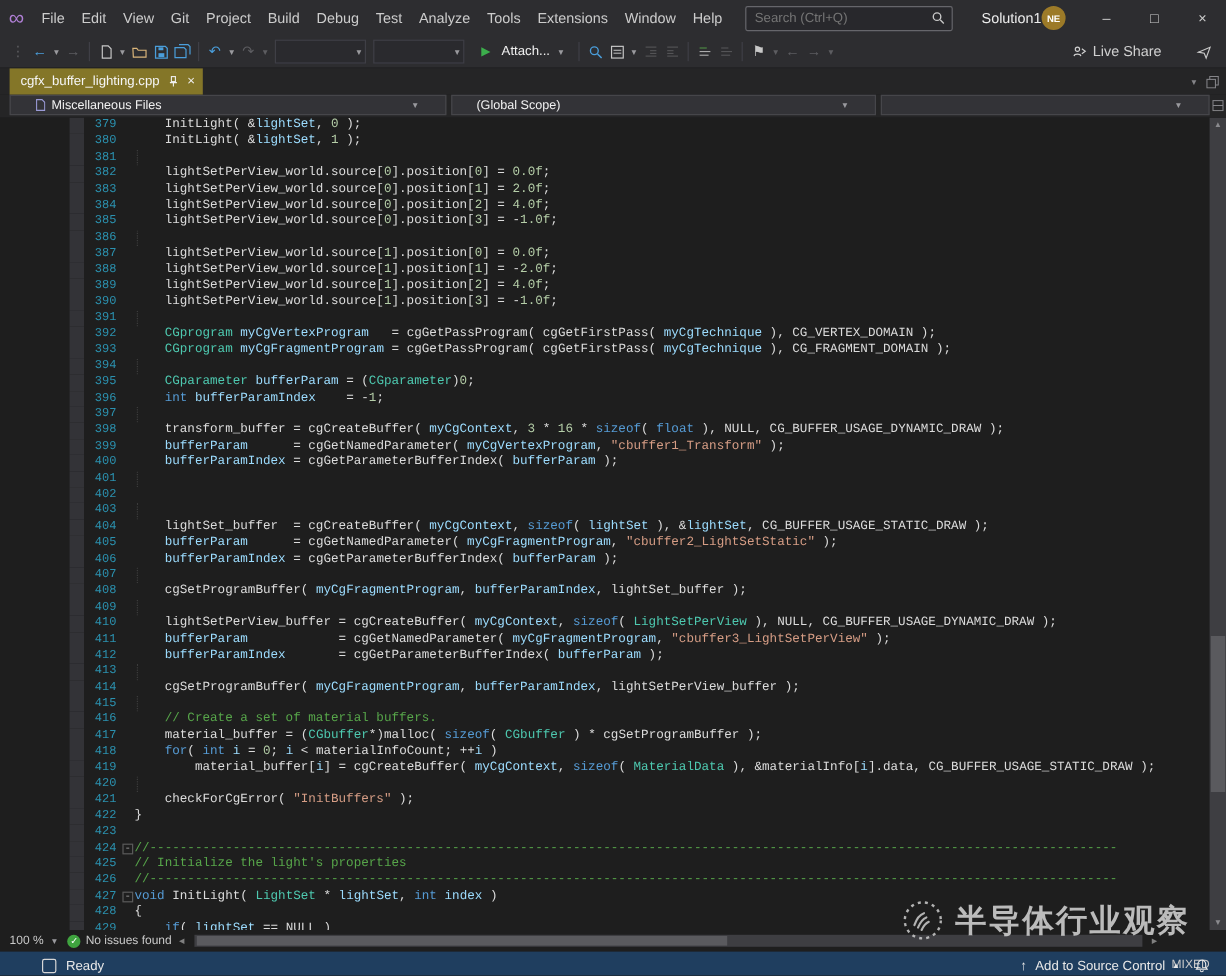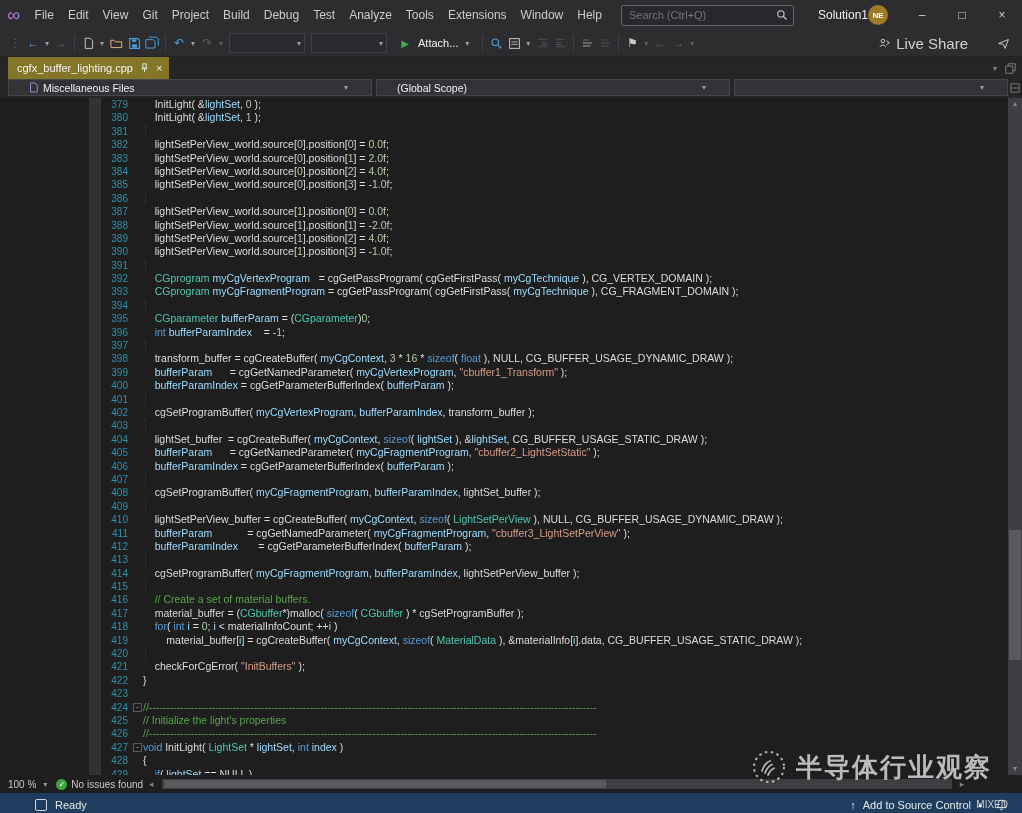--- a/index.html
+++ b/index.html
@@ -24,35 +24,35 @@
   
   .toolbar{height:26px;background:#2d2d30;border-bottom:1px solid #222224;display:flex;align-items:center;padding:0 6px;color:#c8c8c8;}
   .tbi{min-width:18px;height:22px;display:flex;align-items:center;justify-content:center;font-size:12px;}
   .tbi.blue{color:#4a9edb;} .tbi.dim{color:#5d5d61;} .tbi.green{color:#3cae4c;}
   .caret{font-size:8px;color:#9a9a9e;width:10px;text-align:center;}
   .caret.dim{color:#5d5d61;}
   .tsep{width:1px;height:16px;background:#3f3f46;margin:0 4px;}
   .combo{width:74px;height:18px;background:#2a2a2e;border:1px solid #3f3f46;margin:0 3px;display:flex;align-items:center;justify-content:flex-end;}
   .attach{display:flex;align-items:center;gap:4px;padding:0 6px;font-size:11px;color:#f1f1f1;}
   .toolbar .spacer{flex:1;}
-  .live-share{display:flex;align-items:center;gap:5px;font-size:15px;color:#d0d0d0;margin-right:26px;}
+  .live-share{display:flex;align-items:center;gap:5px;font-size:12px;color:#d0d0d0;margin-right:26px;}
   
   .tabbar{height:22px;background:#252526;display:flex;align-items:center;padding-left:8px;}
   .tab{height:22px;background:var(--tab-bg,#847628);color:#f5f5f5;font-size:11px;display:flex;align-items:center;gap:7px;padding:0 7px 0 9px;}
   .tab .tclose{font-size:11px;color:#f0f0f0;}
   .tabbar-right{margin-left:auto;display:flex;align-items:center;gap:8px;margin-right:6px;color:#858589;}
   
   .navbar{height:17px;background:#252526;display:flex;align-items:center;gap:4px;padding:0 14px 2px 8px;}
   .nav-combo{height:15px;background:#333337;border:1px solid #46464a;display:flex;align-items:center;font-size:10.5px;color:#f1f1f1;padding:0 20px;gap:5px;}
   .nav-combo .caret{margin-left:auto;}
   .nc1{flex:0 0 322px;} .nc2{flex:0 0 312px;} .nc3{flex:1;}
   
   .editor{height:677px;position:relative;overflow:hidden;background:#1e1e1e;}
   .code-lines{position:absolute;inset:0 14px 0 0;overflow:hidden;}
-  .cl{display:flex;height:13.4px;line-height:13.4px;font-family:Liberation Sans, sans-serif;font-size:10.5px;padding-left:31px;}
+  .cl{display:flex;height:13.4px;line-height:13.4px;font-family:Liberation Mono, monospace;font-size:10.5px;}
   .cl .lmargin{flex:0 0 58px;}
   .cl .glyph{flex:0 0 12px;background:#333337;}
   .cl .ln{flex:0 0 27px;text-align:right;color:#2b91af;padding-right:4px;font-size:10px;}
   .cl .fold{flex:0 0 11px;position:relative;}
   .cl .fold.on::before{content:"-";position:absolute;top:2px;left:1px;width:7px;height:7px;line-height:7px;
     font-size:9px;text-align:center;color:#9b9b9b;border:1px solid #5a5a5a;background:#1e1e1e;}
   .cl .ct{flex:1;white-space:pre;overflow:hidden;position:relative;}
   .cl .ct.guide::before{content:"";position:absolute;left:2px;top:0;bottom:0;border-left:1px dotted #3c3c3c;}
   .tk-p{color:#dcdcdc}.tk-k{color:#569cd6}.tk-t{color:#4ec9b0}.tk-v{color:#9cdcfe}
   .tk-s{color:#d69d85}.tk-c{color:#57a64a}.tk-n{color:#b5cea8}
@@ -432,21 +432,20 @@
         <span class="glyph"></span>
         <span class="ln">401</span>
         <span class="fold"></span>
         <span class="ct guide"></span>
       </div>
       <div class="cl">
         <span class="lmargin"></span>
         <span class="glyph"></span>
         <span class="ln">402</span>
         <span class="fold"></span>
-        <span class="ct"><span class="tk-p">    cgSetProgramBuffer( </span><span class="tk-v">myCgVertexProgram</span><span class="tk-p">, </span><span class="tk-v">bufferParamIndex</span><span class="tk-p">, transform_buffer );</span></span>
       </div>
       <div class="cl">
         <span class="lmargin"></span>
         <span class="glyph"></span>
         <span class="ln">403</span>
         <span class="fold"></span>
         <span class="ct guide"></span>
       </div>
       <div class="cl">
         <span class="lmargin"></span>

